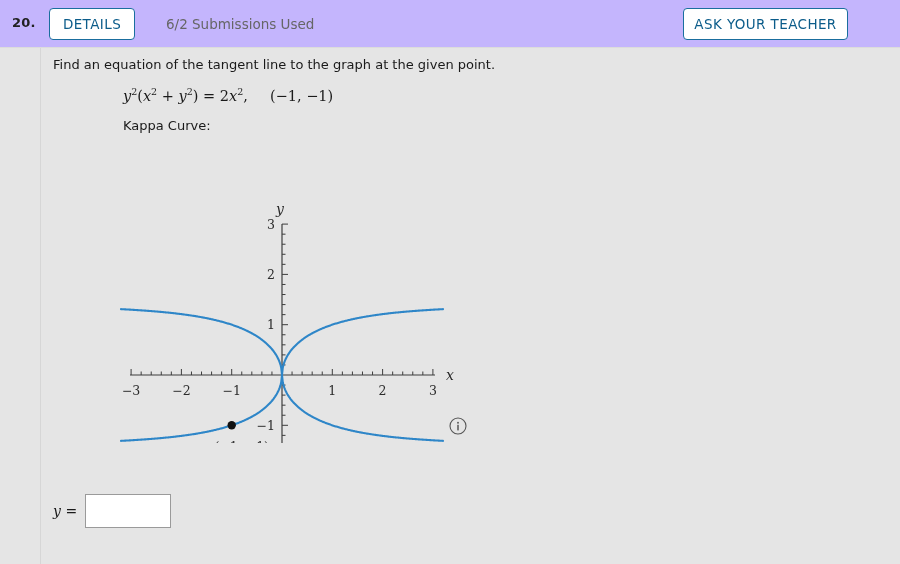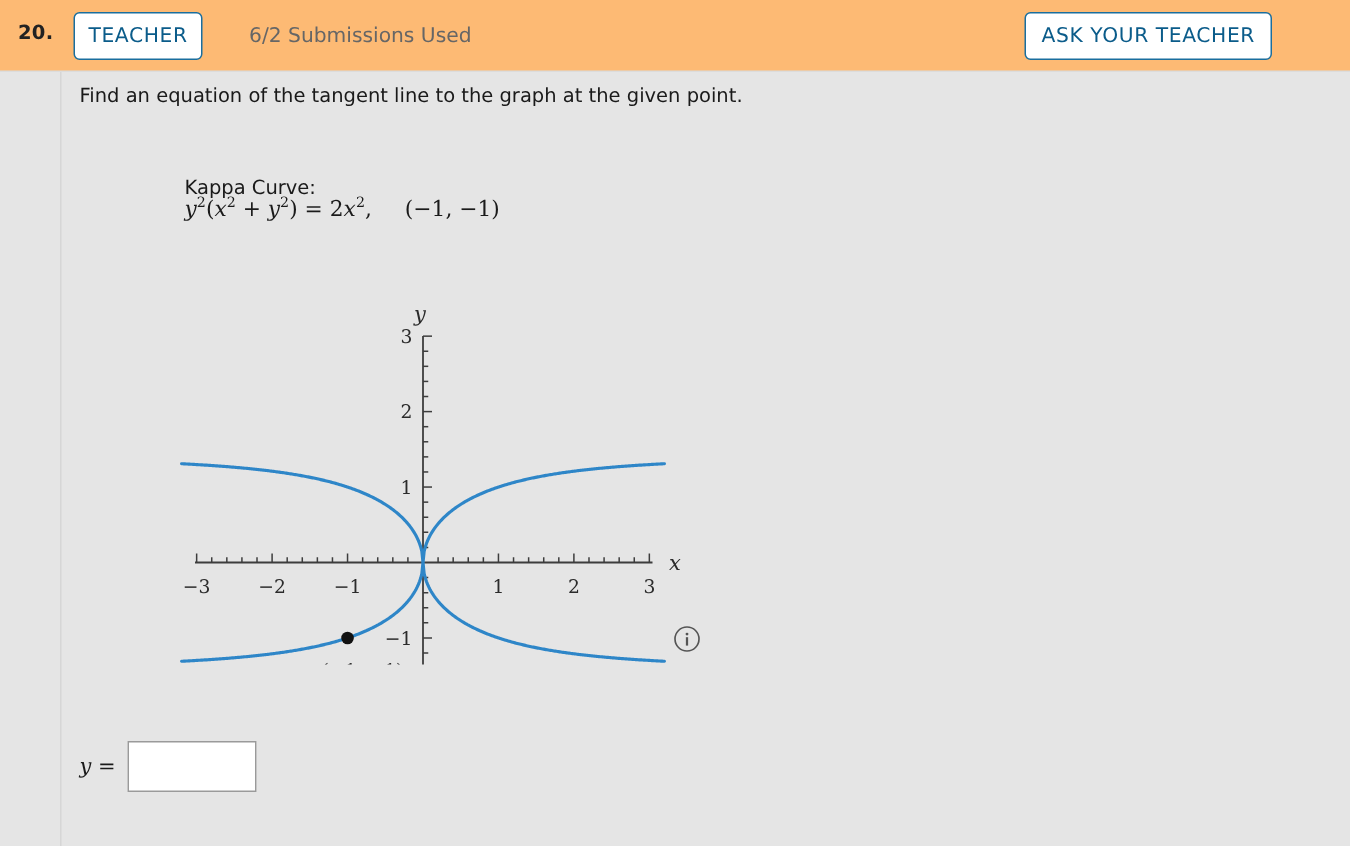--- a/index.html
+++ b/index.html
@@ -14,21 +14,21 @@
     overflow: hidden;
     position: relative;
   }
 
   
   #header {
     position: absolute;
     left: 0; top: 0;
     width: 900px;
     height: 48px;
-    background: #fdba74;
+    background: #c4b5fd;
     border-bottom: 1px solid #dcdcdc;
     box-sizing: border-box;
   }
   #qnum {
     position: absolute;
     left: 12px; top: 15px;
     font-size: 13px;
     font-weight: bold;
     color: #222222;
     letter-spacing: .2px;
@@ -84,21 +84,20 @@
   }
 
   
   #equation-line {
     position: absolute;
     left: 123px; top: 38px;
     font-family: "DejaVu Serif", "Liberation Serif", serif;
     font-size: 14.5px;
     color: #1a1a1a;
     white-space: nowrap;
-    margin-top: 44px;
   }
   #equation-line .v { font-style: italic; }
   .sup {
     font-size: 9.5px;
     vertical-align: super;
     font-style: normal;
   }
   #point-inline { margin-left: 22px; font-family: "DejaVu Serif","Liberation Serif",serif; }
 
   #curve-name {
@@ -143,21 +142,21 @@
     border-radius: 0;
   }
 </style>
 </head>
 <body>
 
 <div id="header">
 
   <span id="qnum">20.</span>
 
-  <div class="hbtn" id="details-button">TEACHER</div>
+  <div class="hbtn" id="details-button">DETAILS</div>
 
   <span id="submissions-used">6/2 Submissions Used</span>
 
 
   <div class="hbtn" id="ask-teacher-button">ASK YOUR TEACHER</div>
 </div>
 
 <div id="content">
 
   <div id="left-rule"></div>

